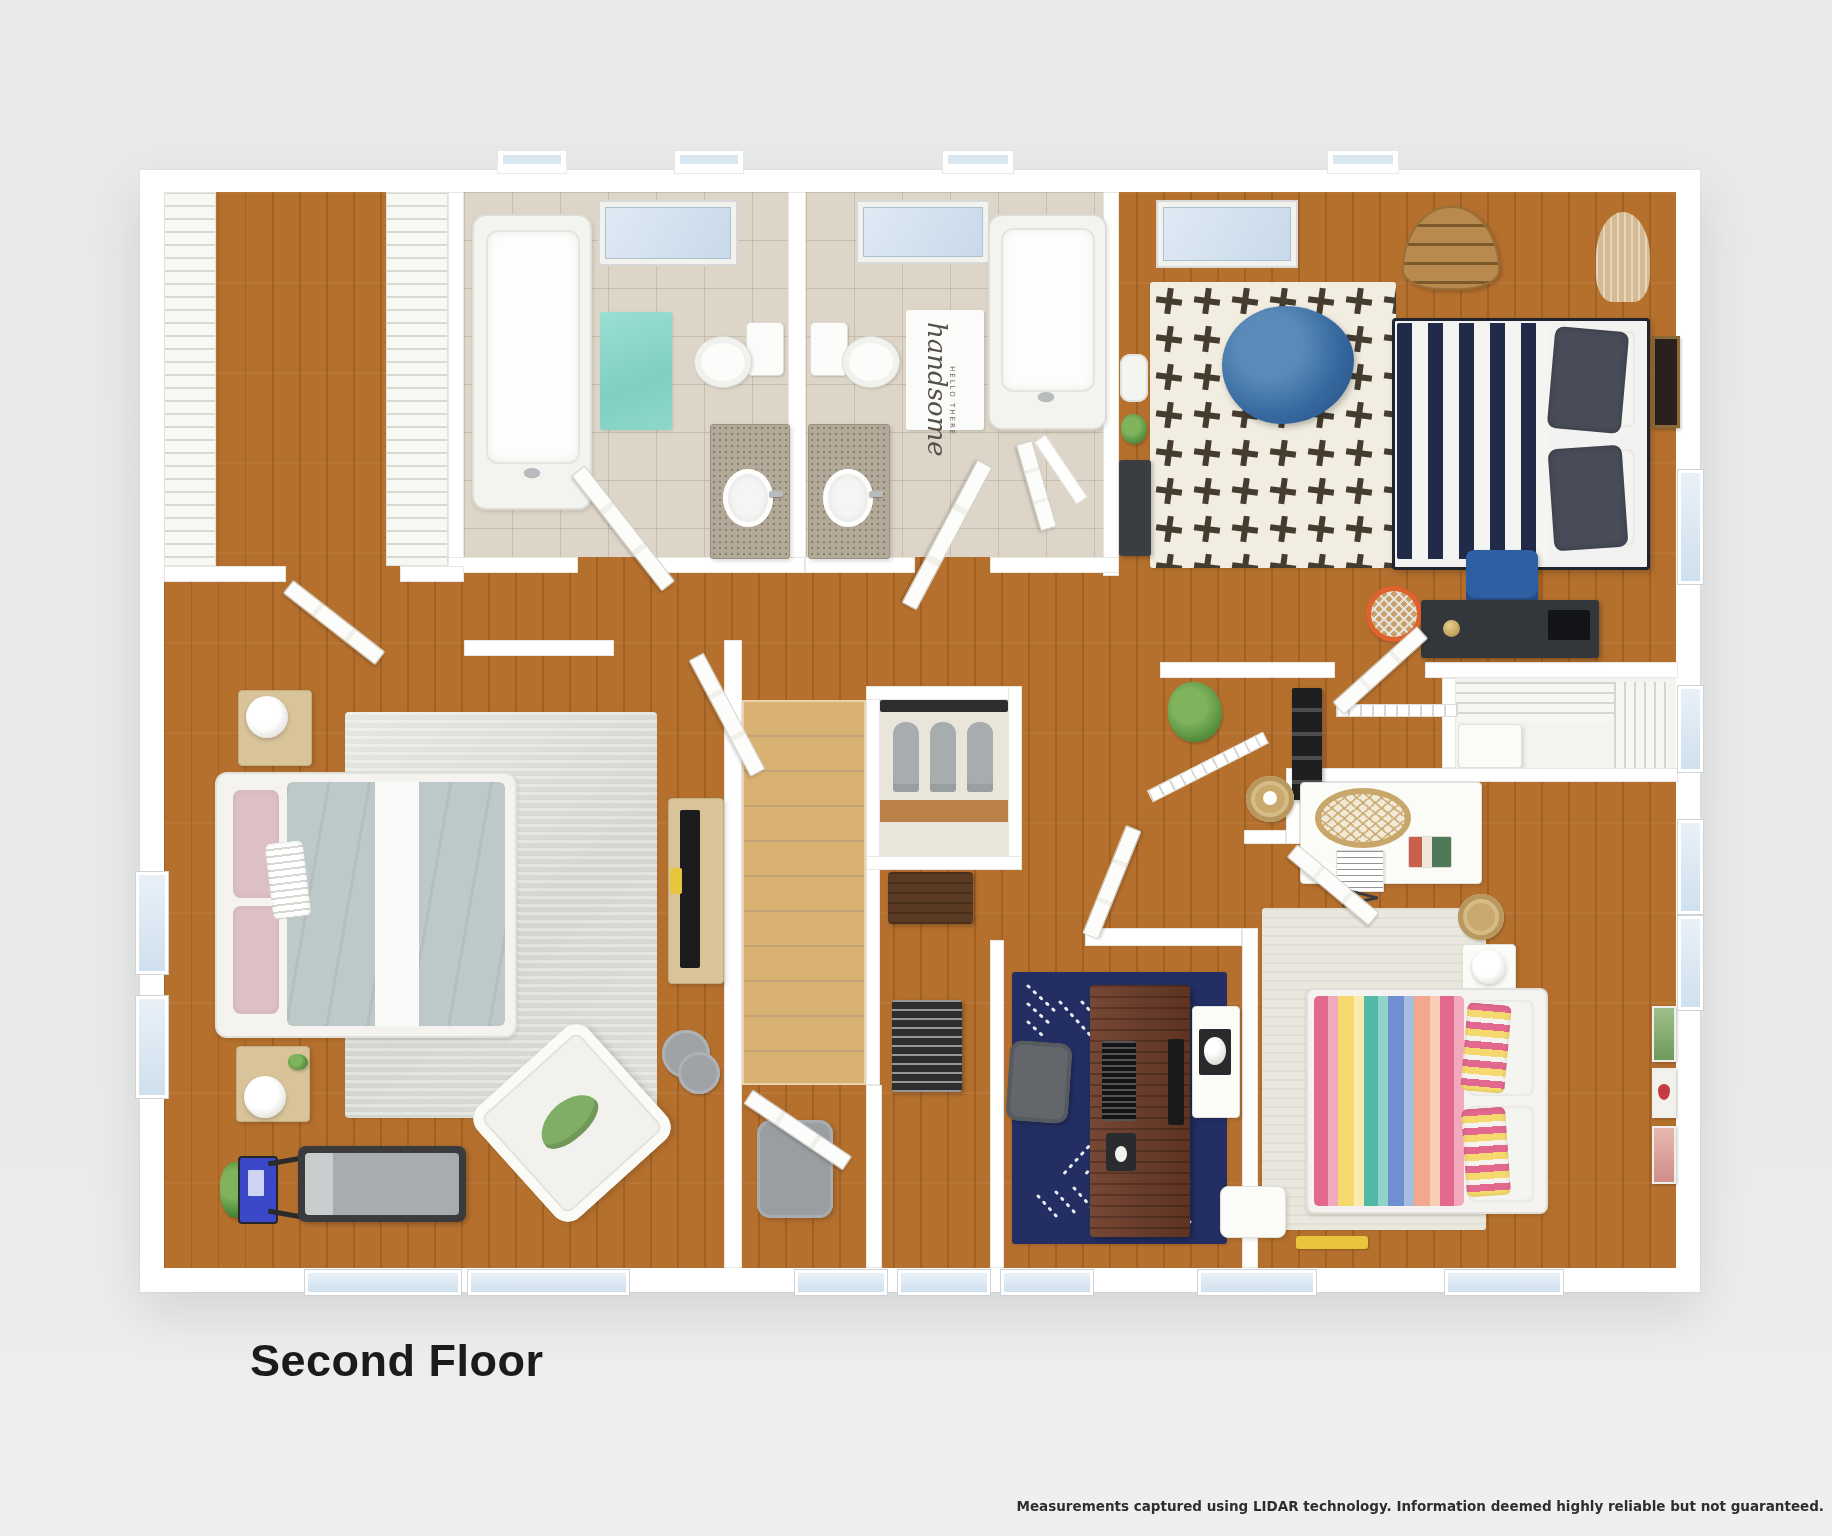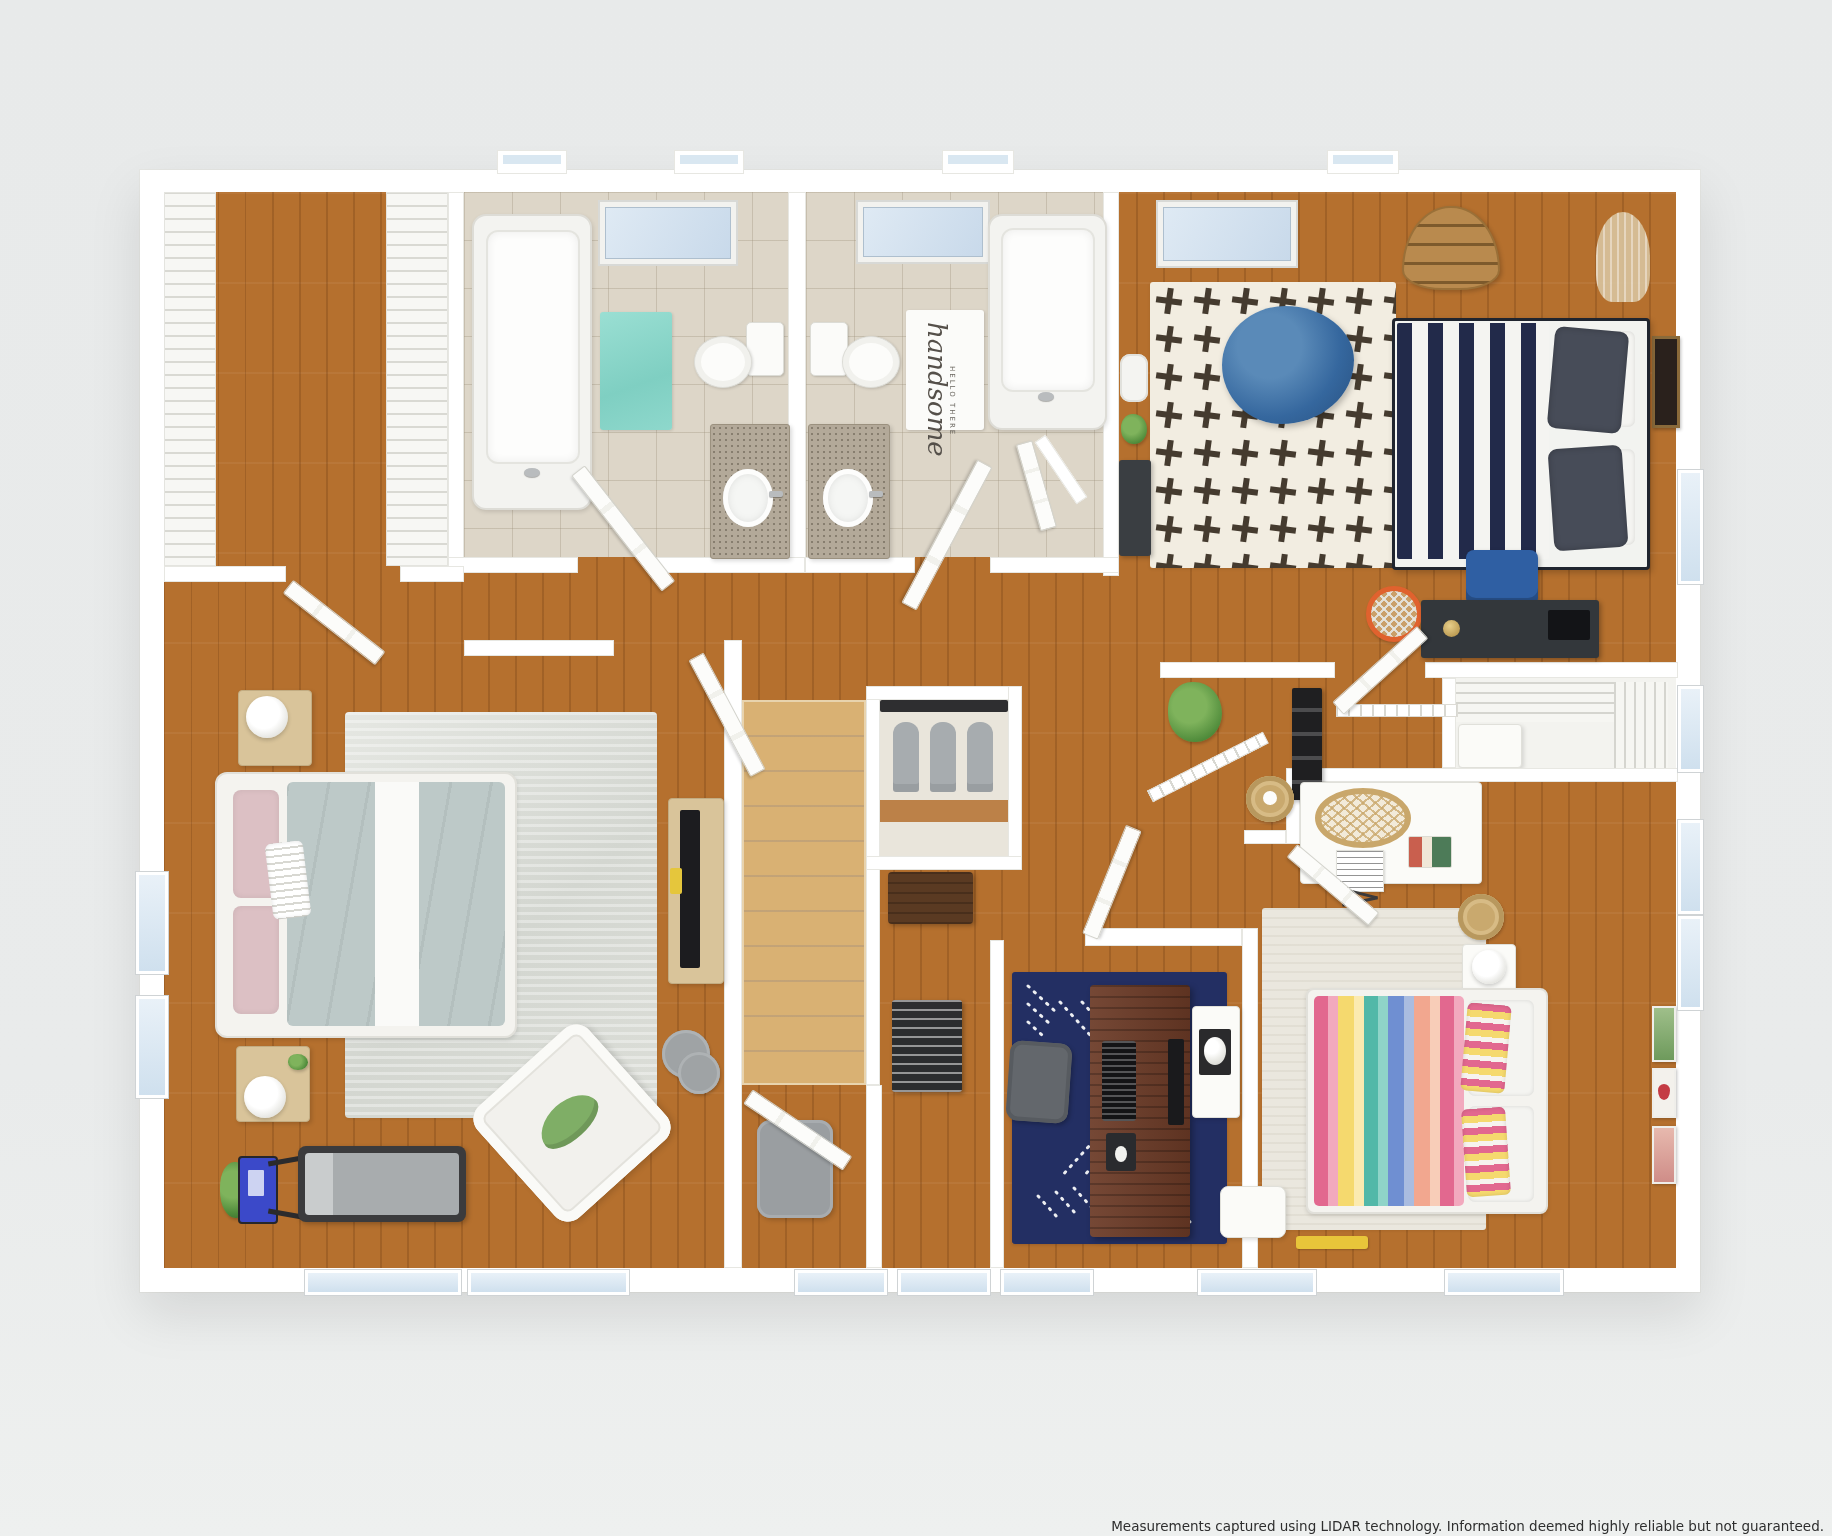--- a/index.html
+++ b/index.html
@@ -376,15 +376,16 @@
   <div class="a win" style="left:1678px;top:470px;width:19px;height:108px;"></div>
   <div class="a win" style="left:1678px;top:686px;width:19px;height:80px;"></div>
   <div class="a win" style="left:1678px;top:820px;width:19px;height:88px;"></div>
   <div class="a win" style="left:1678px;top:916px;width:19px;height:88px;"></div>
 
   <div class="a" style="left:503px;top:155px;width:58px;height:9px;background:#d9e7f1;"></div>
   <div class="a" style="left:680px;top:155px;width:58px;height:9px;background:#d9e7f1;"></div>
   <div class="a" style="left:948px;top:155px;width:60px;height:9px;background:#d9e7f1;"></div>
   <div class="a" style="left:1333px;top:155px;width:60px;height:9px;background:#d9e7f1;"></div>
 
-  <div class="a disclaimer" style="right:8px;bottom:2px;">Measurements captured using LIDAR technology. Information deemed highly reliable but not guaranteed.</div>
+  <div class="a title" style="left:250px;top:1335px;">Second Floor</div>
+  <div class="a disclaimer" style="right:8px;bottom:22px;font-weight:bold;">Measurements captured using LIDAR technology. Information deemed highly reliable but not guaranteed.</div>
 
 </div>
 
 </body></html>

